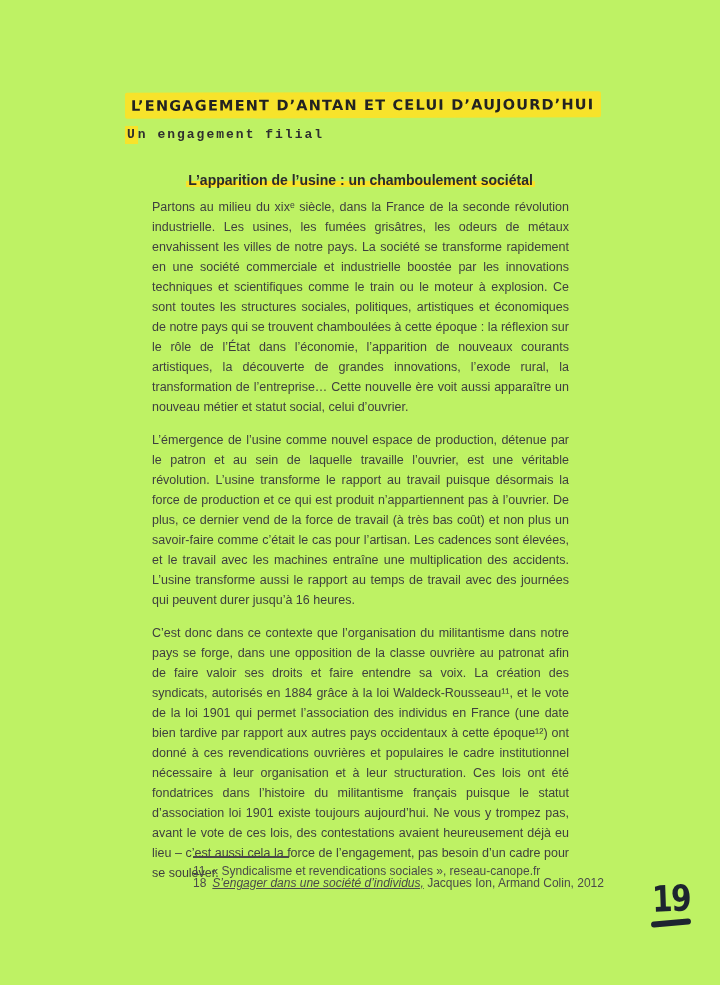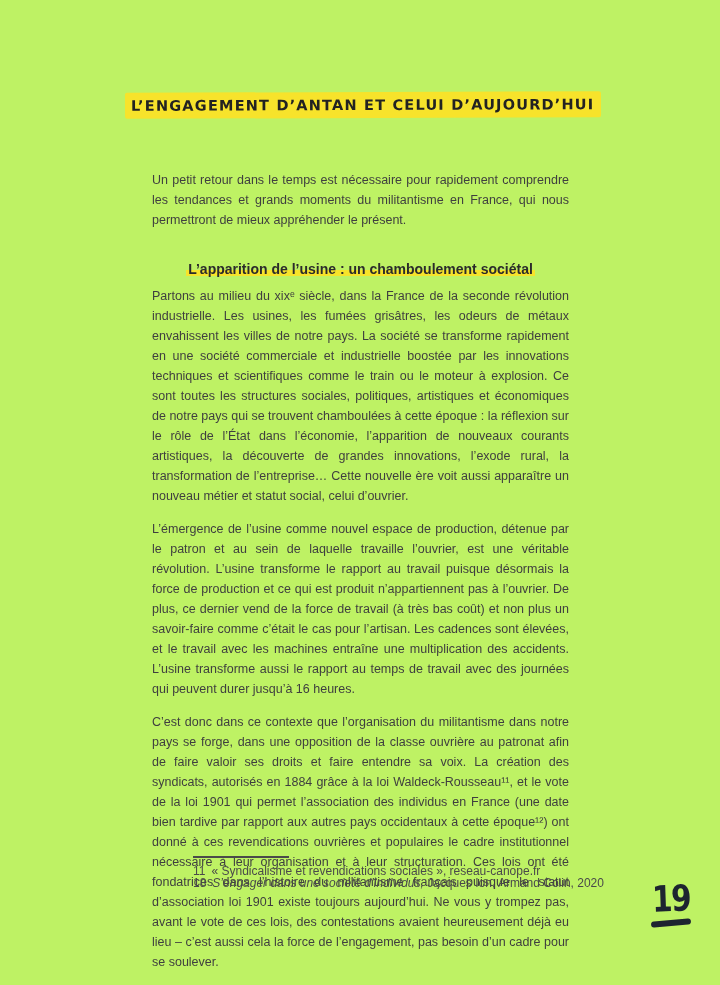--- a/index.html
+++ b/index.html
@@ -94,21 +94,21 @@
     text-align: left;
   }
   .footnote-rule {
     width: 96px;
     height: 2px;
     background: #4a4a4a;
     margin-bottom: 7px;
   }
   .footnote { white-space: nowrap; }
   .footnote .fn-num { display: inline-block; margin-right: 6px; }
-  .footnote .fn-italic { font-style: italic; }
+  .footnote .fn-italic { font-style: italic; text-decoration: underline; }
 
   
   .page-number-block {
     position: absolute;
     right: 72px;
     top: 880px;
     width: 50px;
     text-align: center;
   }
   .page-number {
@@ -132,41 +132,43 @@
 </style>
 </head>
 <body>
 
 <div class="page">
 
   <div class="header">
     <div class="title-highlight">
       <span class="doc-title">L’ENGAGEMENT D’ANTAN ET CELUI D’AUJOURD’HUI</span>
     </div>
+    <div class="subtitle">
+      <span class="drop-cap">U</span><span>n engagement filial</span>
+    </div>
   </div>
 
   <div class="body-col">
-    <p class="intro">Un petit retour dans le temps est nécessaire pour rapidement comprendre les tendances et grands moments du militantisme en France, qui nous permettront de mieux appréhender le présent.</p>
 
     <h2 class="section-heading">
       <span class="marker-underline">L’apparition de l’usine : un chamboulement sociétal</span>
     </h2>
 
     <p>Partons au milieu du xixᵉ siècle, dans la France de la seconde révolution industrielle. Les usines, les fumées grisâtres, les odeurs de métaux envahissent les villes de notre pays. La société se transforme rapidement en une société commerciale et industrielle boostée par les innovations techniques et scientifiques comme le train ou le moteur à explosion. Ce sont toutes les structures sociales, politiques, artistiques et économiques de notre pays qui se trouvent chamboulées à cette époque : la réflexion sur le rôle de l’État dans l’économie, l’apparition de nouveaux courants artistiques, la découverte de grandes innovations, l’exode rural, la transformation de l’entreprise… Cette nouvelle ère voit aussi apparaître un nouveau métier et statut social, celui d’ouvrier.</p>
     <p>L’émergence de l’usine comme nouvel espace de production, détenue par le patron et au sein de laquelle travaille l’ouvrier, est une véritable révolution. L’usine transforme le rapport au travail puisque désormais la force de production et ce qui est produit n’appartiennent pas à l’ouvrier. De plus, ce dernier vend de la force de travail (à très bas coût) et non plus un savoir-faire comme c’était le cas pour l’artisan. Les cadences sont élevées, et le travail avec les machines entraîne une multiplication des accidents. L’usine transforme aussi le rapport au temps de travail avec des journées qui peuvent durer jusqu’à 16 heures.</p>
     <p>C’est donc dans ce contexte que l’organisation du militantisme dans notre pays se forge, dans une opposition de la classe ouvrière au patronat afin de faire valoir ses droits et faire entendre sa voix. La création des syndicats, autorisés en 1884 grâce à la loi Waldeck-Rousseau¹¹, et le vote de la loi 1901 qui permet l’association des individus en France (une date bien tardive par rapport aux autres pays occidentaux à cette époque¹²) ont donné à ces revendications ouvrières et populaires le cadre institutionnel nécessaire à leur organisation et à leur structuration. Ces lois ont été fondatrices dans l’histoire du militantisme français puisque le statut d’association loi 1901 existe toujours aujourd’hui. Ne vous y trompez pas, avant le vote de ces lois, des contestations avaient heureusement déjà eu lieu –  c’est aussi cela la force de l’engagement, pas besoin d’un cadre pour se soulever.</p>
   </div>
 
   <div class="footnotes">
     <div class="footnote-rule"></div>
     <div class="footnote">
       <span class="fn-num">11</span><span>« Syndicalisme et revendications sociales », reseau-canope.fr</span>
     </div>
     <div class="footnote">
-      <span class="fn-num">18</span><span class="fn-italic">S’engager dans une société d’individus,</span><span> Jacques Ion, Armand Colin, 2020</span>
+      <span class="fn-num">18</span><span class="fn-italic">S’engager dans une société d’individus,</span><span> Jacques Ion, Armand Colin, 2012</span>
     </div>
   </div>
 
   <div class="page-number-block">
     <span class="page-number">19</span>
     <div class="page-number-underline"></div>
   </div>
 
 </div>
 

